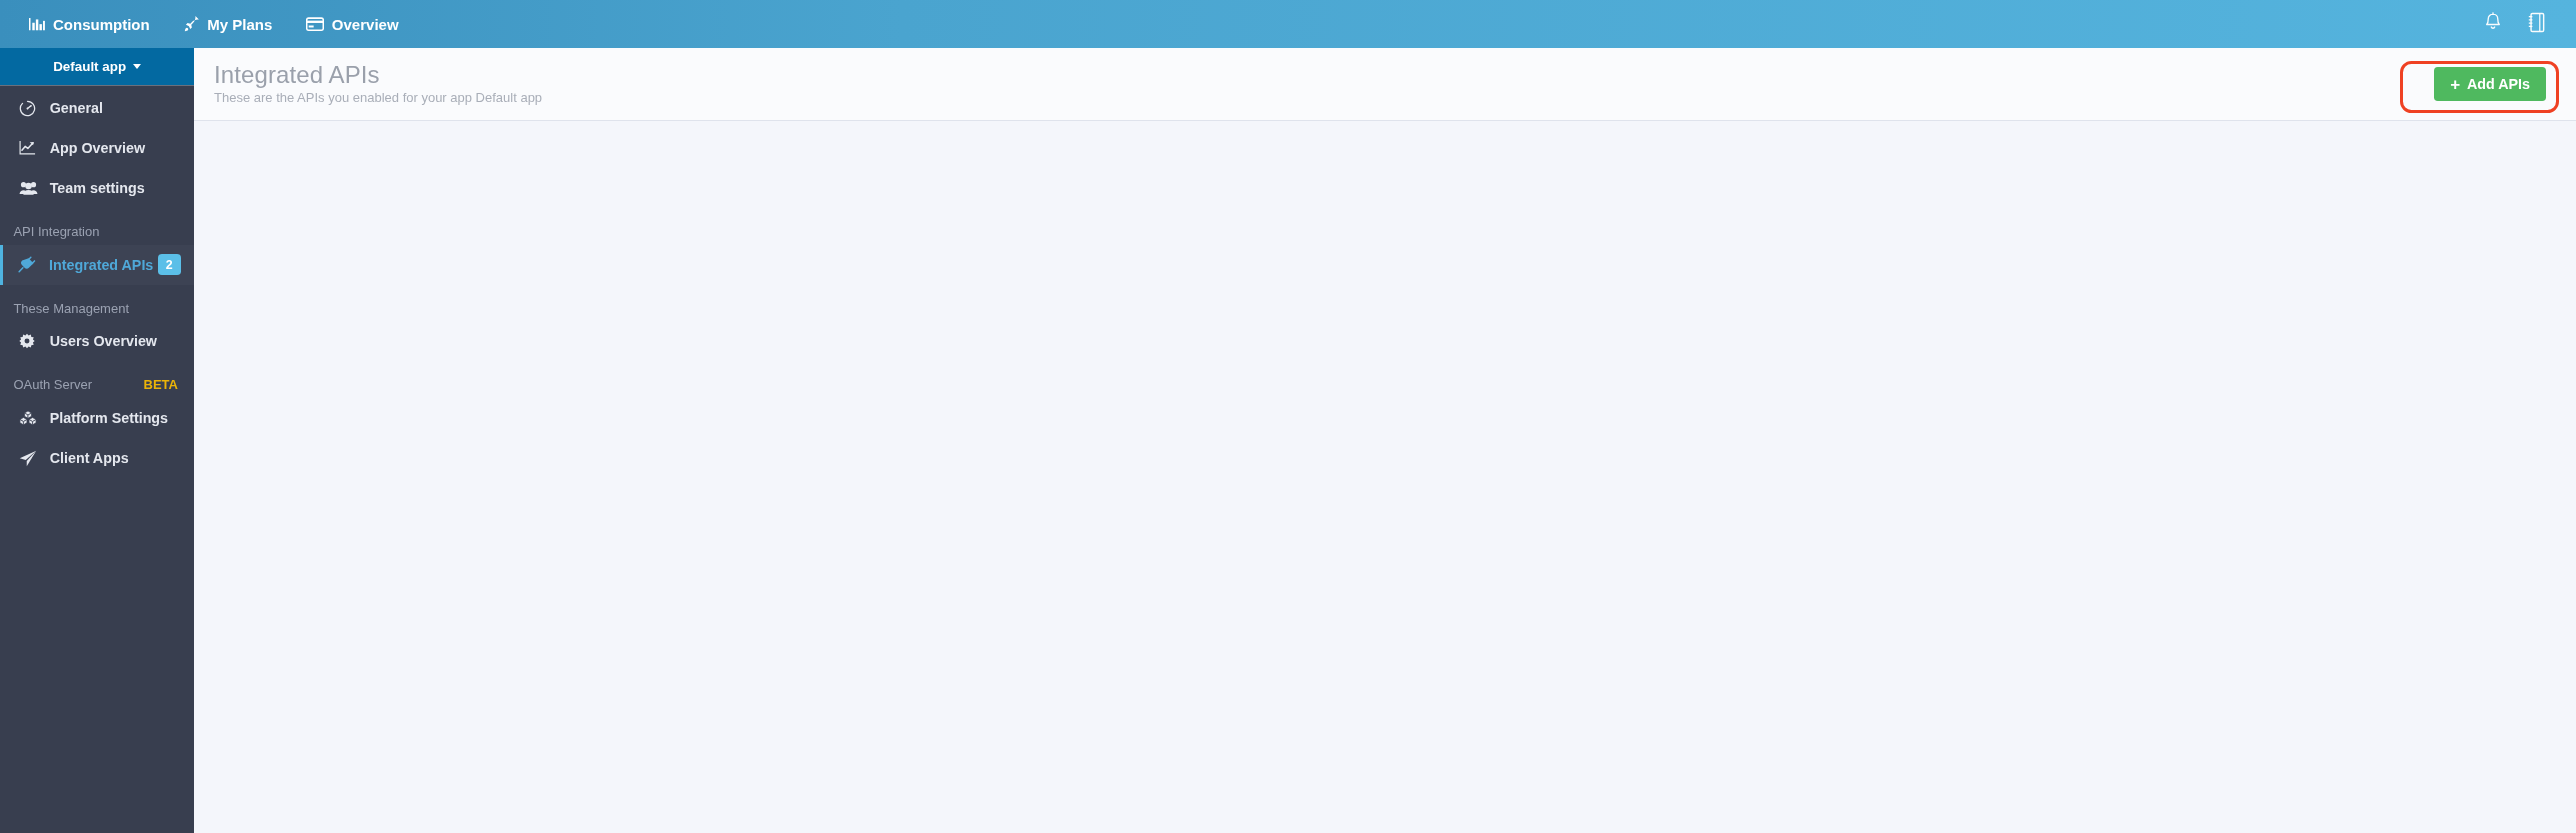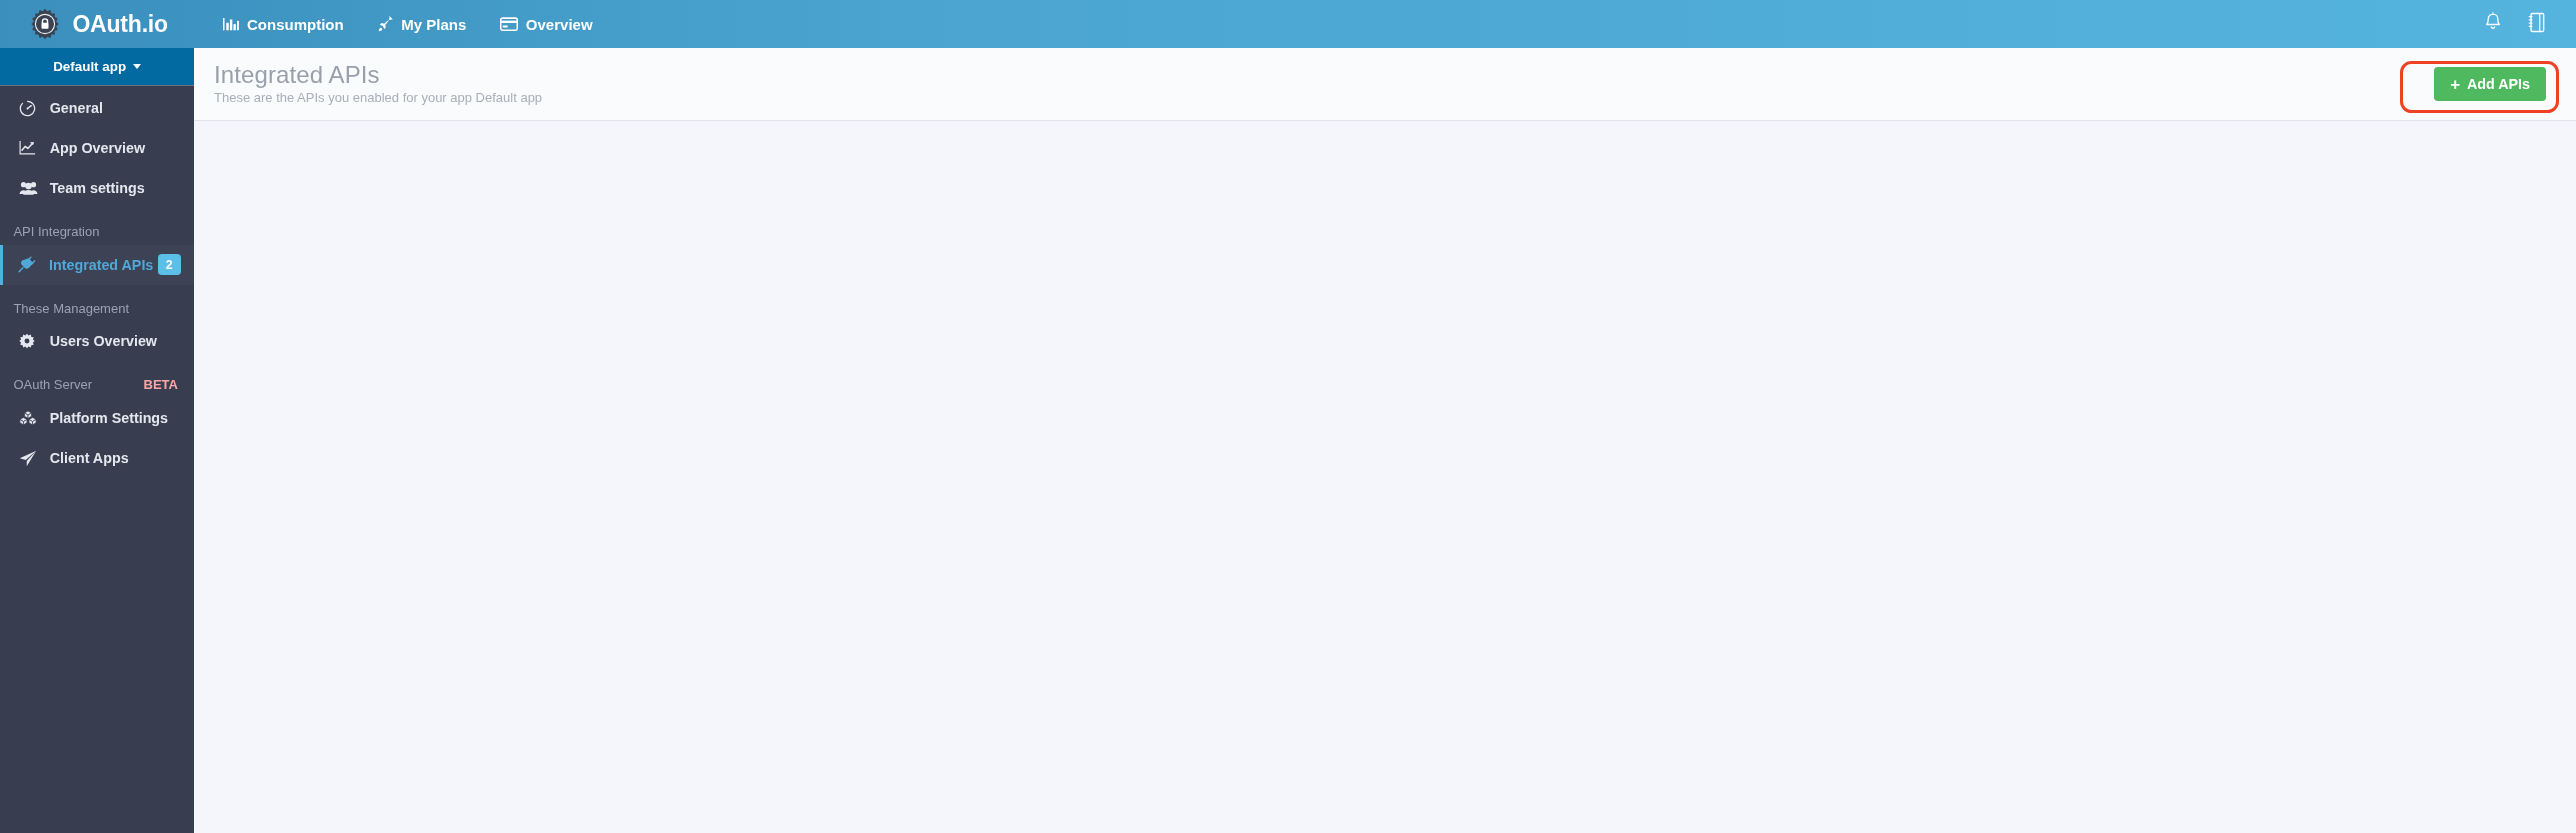--- a/index.html
+++ b/index.html
@@ -88,21 +88,21 @@
     min-width: 23px; height: 21px; border-radius: 3.8px;
     display: flex; align-items: center; justify-content: center;
     padding: 0 5.7px;
   }
   .nav-section {
     display: flex; align-items: center; justify-content: space-between;
     padding: 16px 16px 5.7px 13.4px;
     color: #9ba2b2; font-size: 13px; font-weight: 400;
     white-space: nowrap;
   }
-  .nav-section .beta-tag { color: #fca5a5; font-size: 13px; font-weight: 700; }
+  .nav-section .beta-tag { color: #eab308; font-size: 13px; font-weight: 700; }
 
   
   .main {
     position: absolute; top: 48px; left: 194px;
     width: 2382px; height: 786px;
     background: #f4f6fb;
   }
   .page-header {
     position: relative;
     height: 73px; background: #fafbfd;
@@ -137,33 +137,20 @@
     border-radius: 11.4px;
     pointer-events: none;
   }
   .content-body { height: 714px; background: #f4f6fb; }
 </style>
 </head>
 <body>
 
 <div class="topbar">
 
-  <a class="brand">
-    <span>
-      <svg class="brand-logo" viewBox="0 0 100 100">
-        <g fill="#3b4252">
-          <path d="M50 2 L57 10 L67 6 L70 17 L81 17 L80 28 L90 32 L85 42 L93 50 L85 58 L90 68 L80 72 L81 83 L70 83 L67 94 L57 90 L50 98 L43 90 L33 94 L30 83 L19 83 L20 72 L10 68 L15 58 L7 50 L15 42 L10 32 L20 28 L19 17 L30 17 L33 6 L43 10 Z"></path>
-        </g>
-        <circle cx="50" cy="50" r="30" fill="#3b4252" stroke="#e9eef2" stroke-width="3.5"></circle>
-        <path d="M42 47 v-5 a8 8 0 0 1 16 0 v5" fill="none" stroke="#ffffff" stroke-width="4.5"></path>
-        <rect x="39" y="46" width="22" height="19" rx="3" fill="#ffffff"></rect>
-      </svg>
-    </span>
-    <span class="brand-text">OAuth.io</span>
-  </a>
 
   <nav class="topnav">
 
     <a class="topnav-item">
       <span>
         <svg width="16" height="14.3" viewBox="0 0 17 15">
           <rect x="0" y="1" width="1.6" height="13" fill="#fff"></rect>
           <rect x="3.5" y="6" width="2.6" height="8" fill="#fff"></rect>
           <rect x="7.3" y="2.5" width="2.6" height="11.5" fill="#fff"></rect>
           <rect x="11.1" y="7.5" width="2.6" height="6.5" fill="#fff"></rect>

